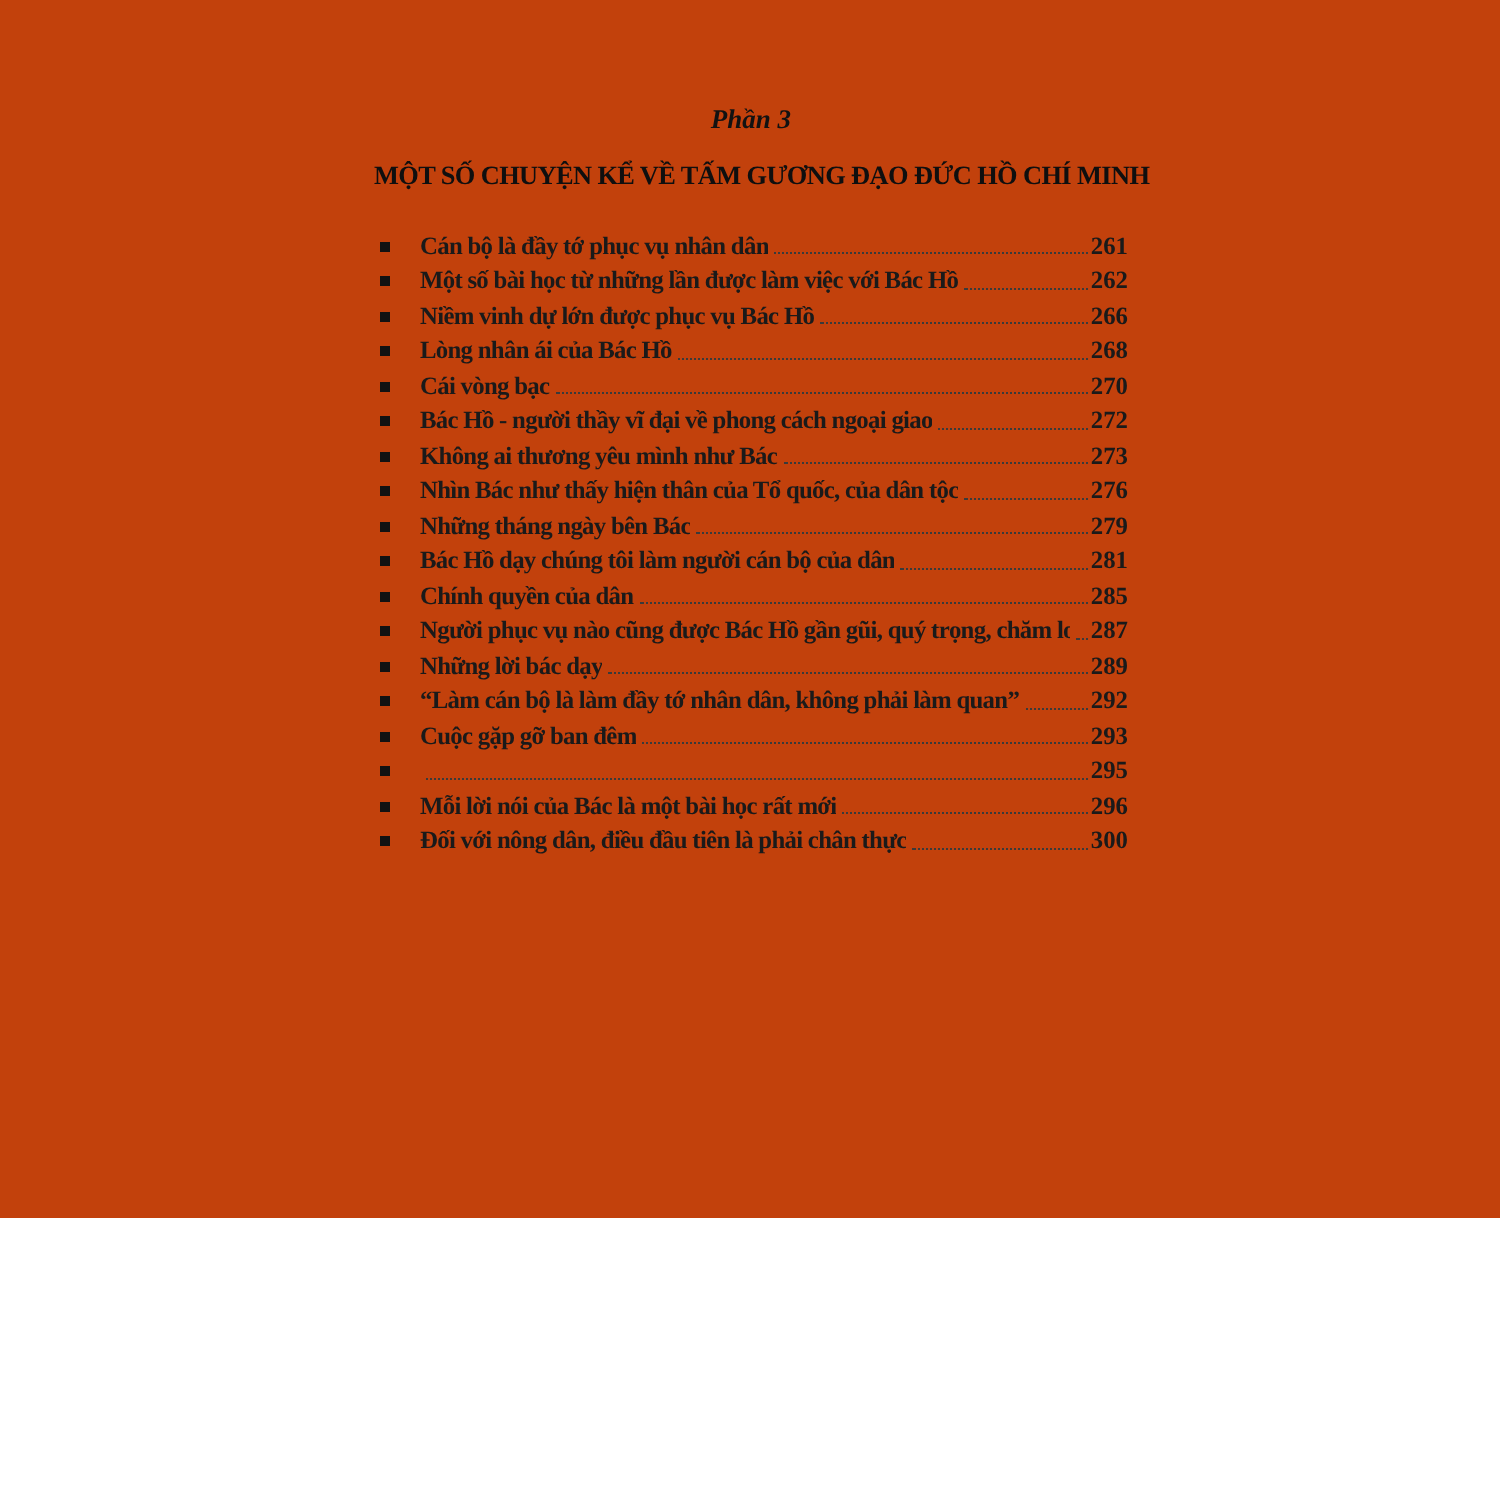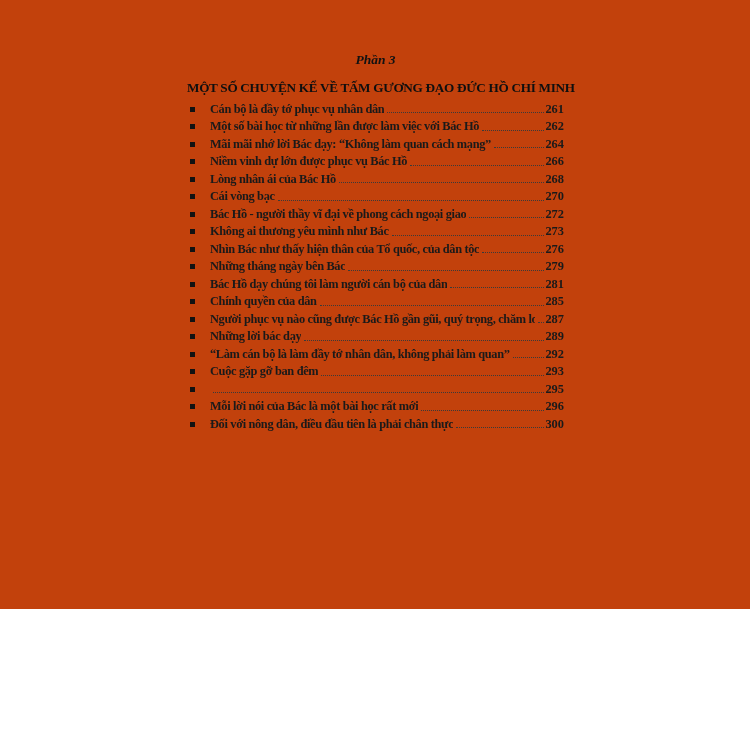--- a/index.html
+++ b/index.html
@@ -31,21 +31,21 @@
     text-align: center;
     font-weight: 700;
     font-size: 13.2px;
     line-height: 17px;
     letter-spacing: -0.3px;
     margin-top: 11px;
     color: #0f0f0f;
     white-space: nowrap;
   }
   .toc {
-    margin-top: 3px;
+    margin-top: 17px;
   }
   .toc-row {
     display: flex;
     align-items: flex-end;
     height: 17.5px;
   }
   .bullet {
     flex: 0 0 5px;
     width: 5px;
     height: 5px;
@@ -101,26 +101,20 @@
     <span class="toc-page">261</span>
   </div>
         <div class="toc-row">
     <span class="bullet"></span>
     <span class="toc-title">Một số bài học từ những lần được làm việc với Bác Hồ</span>
     <span class="leader"></span>
     <span class="toc-page">262</span>
   </div>
         <div class="toc-row">
     <span class="bullet"></span>
-    <span class="toc-title">Mãi mãi nhớ lời Bác dạy: “Không làm quan cách mạng”</span>
-    <span class="leader"></span>
-    <span class="toc-page">264</span>
-  </div>
-        <div class="toc-row">
-    <span class="bullet"></span>
     <span class="toc-title">Niềm vinh dự lớn được phục vụ Bác Hồ</span>
     <span class="leader"></span>
     <span class="toc-page">266</span>
   </div>
         <div class="toc-row">
     <span class="bullet"></span>
     <span class="toc-title">Lòng nhân ái của Bác Hồ</span>
     <span class="leader"></span>
     <span class="toc-page">268</span>
   </div>

